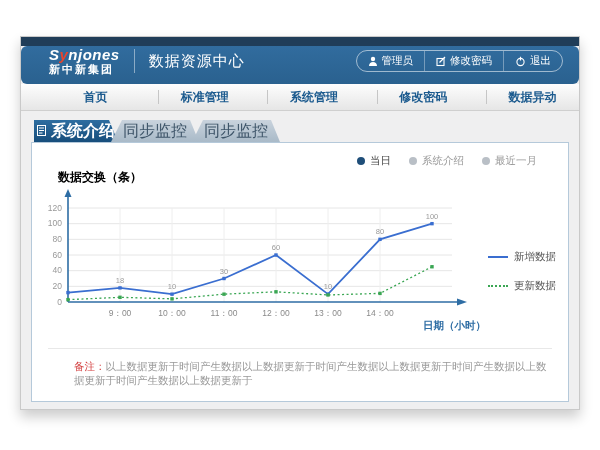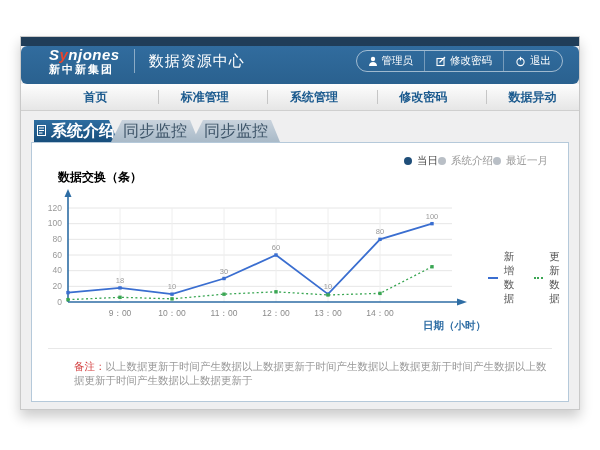--- a/index.html
+++ b/index.html
@@ -37,31 +37,31 @@
   .tabs { display:flex; align-items:flex-end; height:22px; padding-left:3px; position:relative; z-index:2; }
   .tab { height:22px; display:flex; align-items:center; justify-content:center; gap:5px; font-size:16px; cursor:pointer; }
   .tab.active { width:84px; background:linear-gradient(#2c6 da0,#17507f); background:linear-gradient(#2d6da0,#174e7c);
                 color:#fff; font-weight:bold; clip-path:polygon(0 0,calc(100% - 9px) 0,100% 100%,0 100%); }
   .tab.inactive { width:88px; margin-left:-7px; background:linear-gradient(#c9d3dd,#a9bac8); color:#3d5468;
                   clip-path:polygon(11px 0,calc(100% - 9px) 0,100% 100%,0 100%);text-align:center; }
 
   .panel { background:#fff; border:1px solid #b5c9da; position:relative; padding-bottom:13px; }
 
   
-  .filters { position:absolute; top:11px; right:20px; display:flex; gap:0; }
+  .filters { position:absolute; top:11px; right:31px; display:flex; gap:18px; }
   .filter { display:flex; align-items:center; gap:5px; font-size:10.5px; cursor:pointer; color:#999; }
   .filter .dot { width:8px; height:8px; border-radius:50%; background:#b9bfc6; }
   .filter.selected { color:#444; }
   .filter.selected .dot { background:#1f4e79; }
 
   .ylabel { margin:26px 0 0 26px; color:#000000; font-size:12px; font-weight:bold; }
 
   .chart-row { display:flex; align-items:flex-start; margin-top:2px; }
   .chart-svg { flex:0 0 auto; margin-left:6px; }
-  .legend { width:84px; padding-top:62px; display:flex; gap:9px; }
+  .legend { width:84px; padding-top:62px; display:flex; flex-direction:column; gap:15px; }
   .legend-item { display:flex; align-items:center; gap:6px; font-size:10.5px; color:#555; }
   .ls { width:20px; height:0; }
   .ls-solid { border-top:2px solid #3a6ed0; }
   .ls-dotted { border-top:2px dotted #3aa653; }
 
   .note { margin:8px 16px 0 16px; border-top:1px solid #e8e8e8; padding:11px 0 0 26px; font-size:10.5px; color:#999; }
   .note .note-label { color:#d23b3b;margin-top:6px; }
 </style>
 </head>
 <body>

